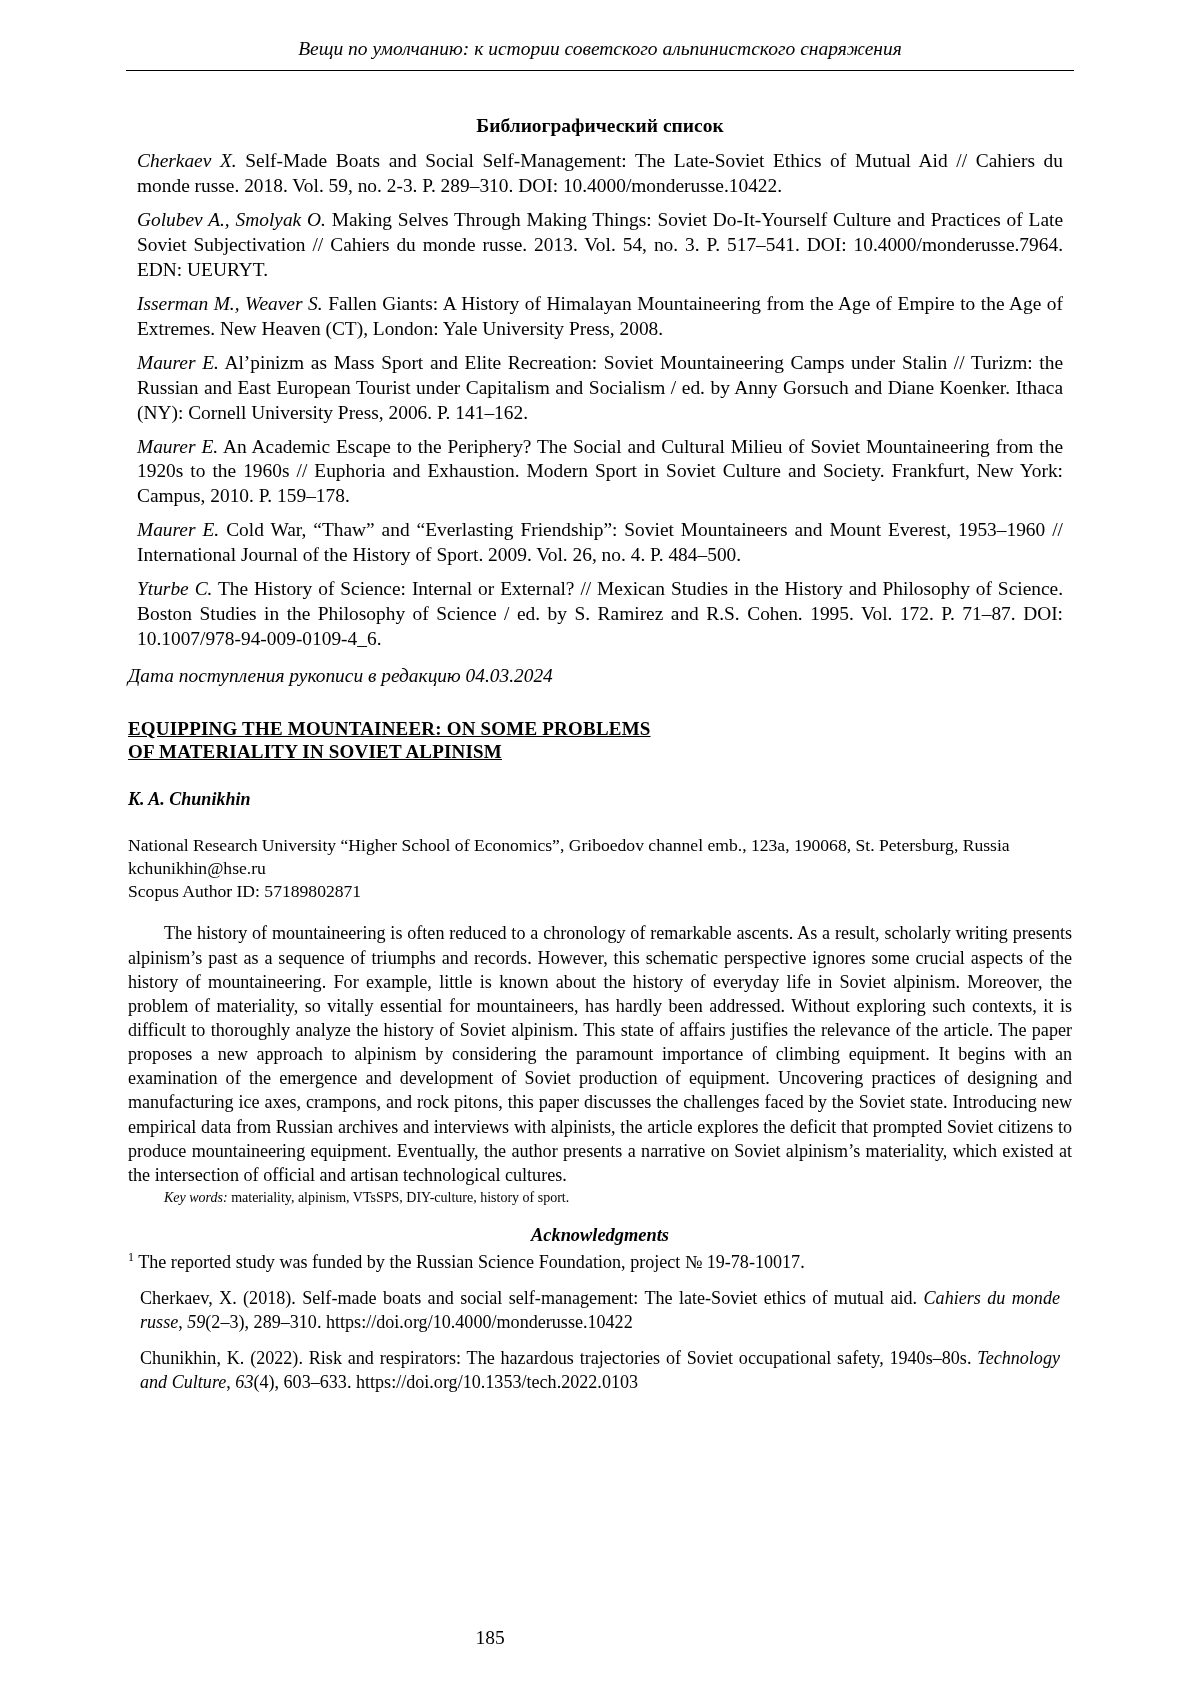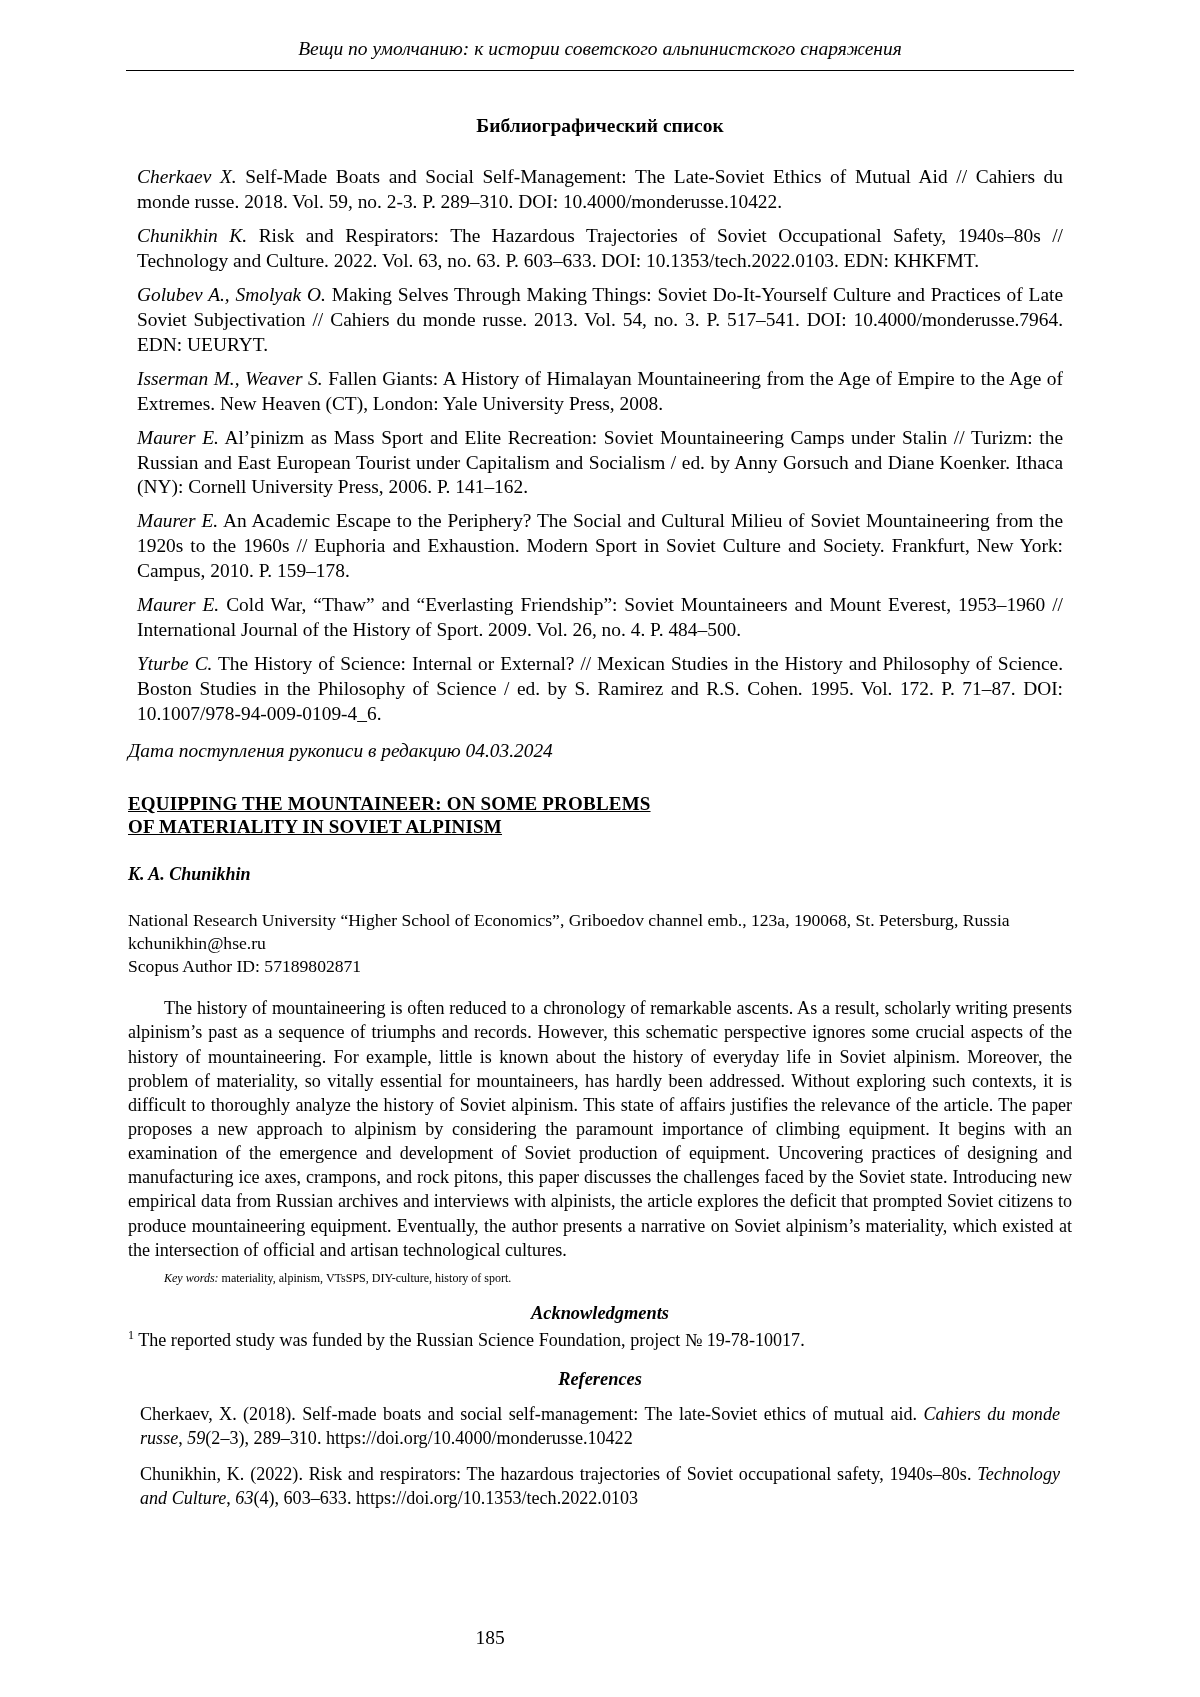--- a/index.html
+++ b/index.html
@@ -29,21 +29,21 @@
   }
   .rule {
     border-bottom: 1.6px solid #000;
     margin: 0 -2px 0 -2px;
   }
   .section-title {
     text-align: center;
     font-weight: bold;
     font-size: 19.5px;
     margin-top: 44px;
-    margin-bottom: 28px;
+    margin-bottom: 12px;
   }
   .ref-list {
     font-size: 19.4px;
     line-height: 1.285;
     text-align: justify;
   }
   .ref-item {
     text-indent: 0;
     margin: 9px;
     text-align: justify;
@@ -80,24 +80,24 @@
     font-size: 18.1px;
     line-height: 1.335;
     text-align: justify;
     margin-top: 18px;
   }
   .abstract p {
     margin: 0;
     text-indent: 36px;
   }
   .keywords {
-    font-size: 12px;
+    font-size: 14px;
     line-height: 1.335;
     text-indent: 36px;
-    margin-top: 8px;
+    margin-top: 2px;
   }
   .sub-head {
     text-align: center;
     font-weight: bold;
     font-style: italic;
     font-size: 18.4px;
     margin-top: 17px;
     margin-bottom: 4px;
   }
   .ack {
@@ -126,21 +126,20 @@
 
 <div class="page">
 
   <div class="running-head">Вещи по умолчанию: к истории советского альпинистского снаряжения</div>
   <div class="rule"></div>
 
   <div class="section-title">Библиографический список</div>
 
   <div class="ref-list">
     <p class="ref-item"><span class="it">Cherkaev X.</span><span> Self-Made Boats and Social Self-Management: The Late-Soviet Ethics of Mutual Aid // Cahiers du monde russe. 2018. Vol. 59, no. 2-3. P. 289–310. DOI: 10.4000/monderusse.10422.</span></p>
-    <p class="ref-item"><span class="it">Chunikhin K.</span><span> Risk and Respirators: The Hazardous Trajectories of Soviet Occupational Safety, 1940s–80s // Technology and Culture. 2022. Vol. 63, no. 63. P. 603–633. DOI: 10.1353/tech.2022.0103. EDN: KHKFMT.</span></p>
     <p class="ref-item"><span class="it">Golubev A., Smolyak O.</span><span> Making Selves Through Making Things: Soviet Do-It-Yourself Culture and Practices of Late Soviet Subjectivation // Cahiers du monde russe. 2013. Vol. 54, no. 3. P. 517–541. DOI: 10.4000/monderusse.7964. EDN: UEURYT.</span></p>
     <p class="ref-item"><span class="it">Isserman M., Weaver S.</span><span> Fallen Giants: A History of Himalayan Mountaineering from the Age of Empire to the Age of Extremes. New Heaven (CT), London: Yale University Press, 2008.</span></p>
     <p class="ref-item"><span class="it">Maurer E.</span><span> Al’pinizm as Mass Sport and Elite Recreation: Soviet Mountaineering Camps under Stalin // Turizm: the Russian and East European Tourist under Capitalism and Socialism / ed. by Anny Gorsuch and Diane Koenker. Ithaca (NY): Cornell University Press, 2006. P. 141–162.</span></p>
     <p class="ref-item"><span class="it">Maurer E.</span><span> An Academic Escape to the Periphery? The Social and Cultural Milieu of Soviet Mountaineering from the 1920s to the 1960s // Euphoria and Exhaustion. Modern Sport in Soviet Culture and Society. Frankfurt, New York: Campus, 2010. P. 159–178.</span></p>
     <p class="ref-item"><span class="it">Maurer E.</span><span> Cold War, “Thaw” and “Everlasting Friendship”: Soviet Mountaineers and Mount Everest, 1953–1960 // International Journal of the History of Sport. 2009. Vol. 26, no. 4. P. 484–500.</span></p>
     <p class="ref-item"><span class="it">Yturbe C.</span><span> The History of Science: Internal or External? // Mexican Studies in the History and Philosophy of Science. Boston Studies in the Philosophy of Science / ed. by S. Ramirez and R.S. Cohen. 1995. Vol. 172. P. 71–87. DOI: 10.1007/978-94-009-0109-4_6.</span></p>
   </div>
 
   <div class="date-line">Дата поступления рукописи в редакцию 04.03.2024</div>
 
@@ -156,20 +155,19 @@
   <div class="affil">Scopus Author ID: 57189802871</div>
 
   <div class="abstract">
     <p>The history of mountaineering is often reduced to a chronology of remarkable ascents. As a result, scholarly writing presents alpinism’s past as a sequence of triumphs and records. However, this schematic perspective ignores some crucial aspects of the history of mountaineering. For example, little is known about the history of everyday life in Soviet alpinism. Moreover, the problem of materiality, so vitally essential for mountaineers, has hardly been addressed. Without exploring such contexts, it is difficult to thoroughly analyze the history of Soviet alpinism. This state of affairs justifies the relevance of the article. The paper proposes a new approach to alpinism by considering the paramount importance of climbing equipment. It begins with an examination of the emergence and development of Soviet production of equipment. Uncovering practices of designing and manufacturing ice axes, crampons, and rock pitons, this paper discusses the challenges faced by the Soviet state. Introducing new empirical data from Russian archives and interviews with alpinists, the article explores the deficit that prompted Soviet citizens to produce mountaineering equipment. Eventually, the author presents a narrative on Soviet alpinism’s materiality, which existed at the intersection of official and artisan technological cultures.</p>
     <div class="keywords"><span class="it">Key words:</span><span> materiality, alpinism, VTsSPS, DIY-culture, history of sport.</span></div>
   </div>
 
   <div class="sub-head">Acknowledgments</div>
   <div class="ack"><sup>1</sup><span> The reported study was funded by the Russian Science Foundation, project № 19-78-10017.</span></div>
 
-  <div class="sub-head">References</div>
   <div class="refs-en">
     <p><span>Cherkaev, X. (2018). Self-made boats and social self-management: The late-Soviet ethics of mutual aid. </span><span class="it">Cahiers du monde russe</span><span>, </span><span class="it">59</span><span>(2–3), 289–310. https://doi.org/10.4000/monderusse.10422</span></p>
     <p><span>Chunikhin, K. (2022). Risk and respirators: The hazardous trajectories of Soviet occupational safety, 1940s–80s. </span><span class="it">Technology and Culture</span><span>, </span><span class="it">63</span><span>(4), 603–633. https://doi.org/10.1353/tech.2022.0103</span></p>
   </div>
 
   <div class="page-number">185</div>
 </div>
 
 </body></html>

